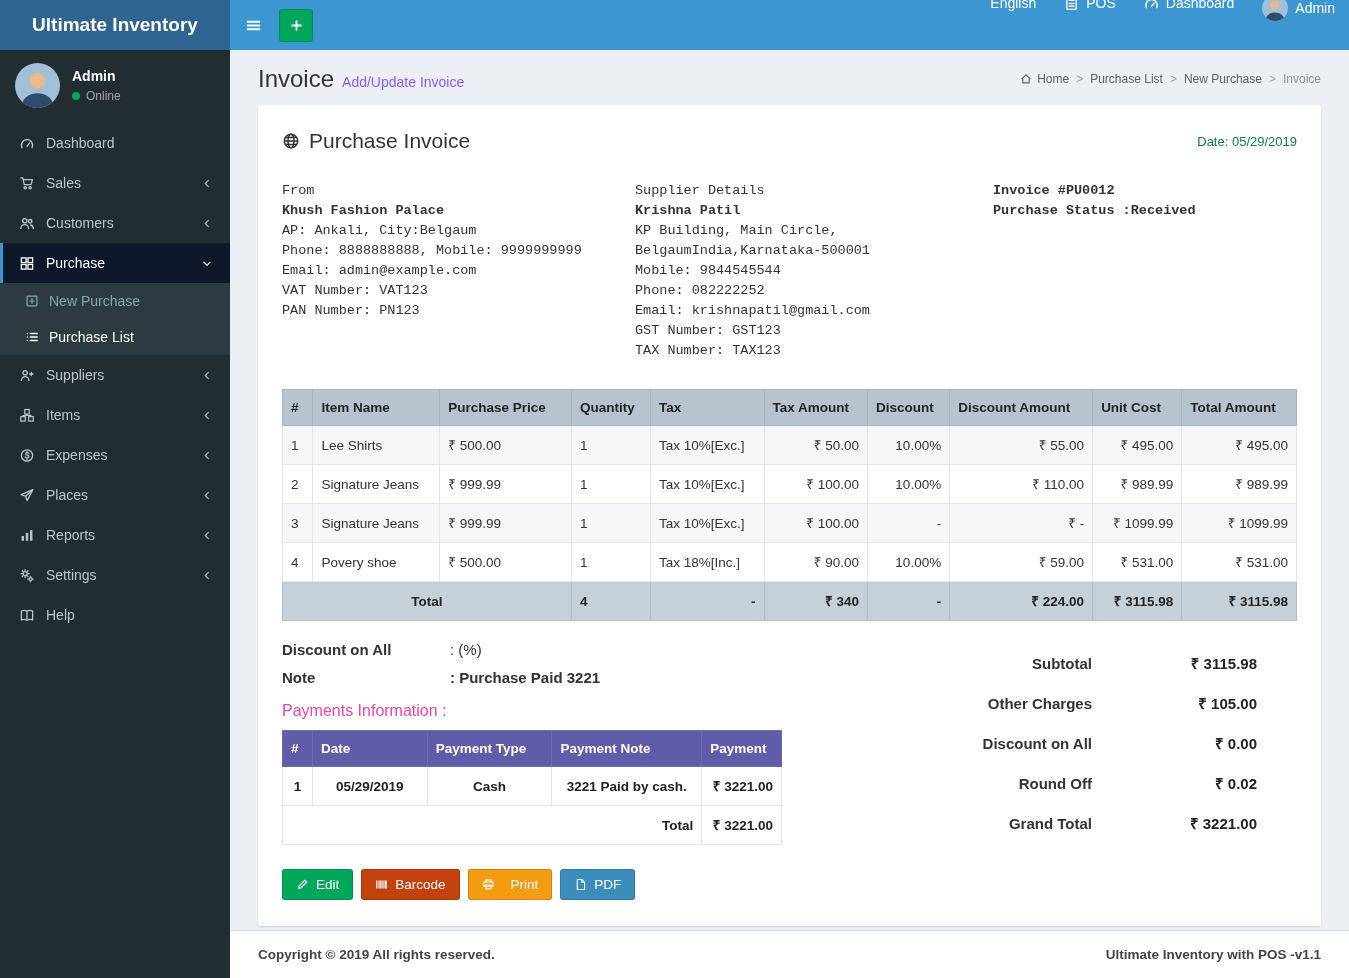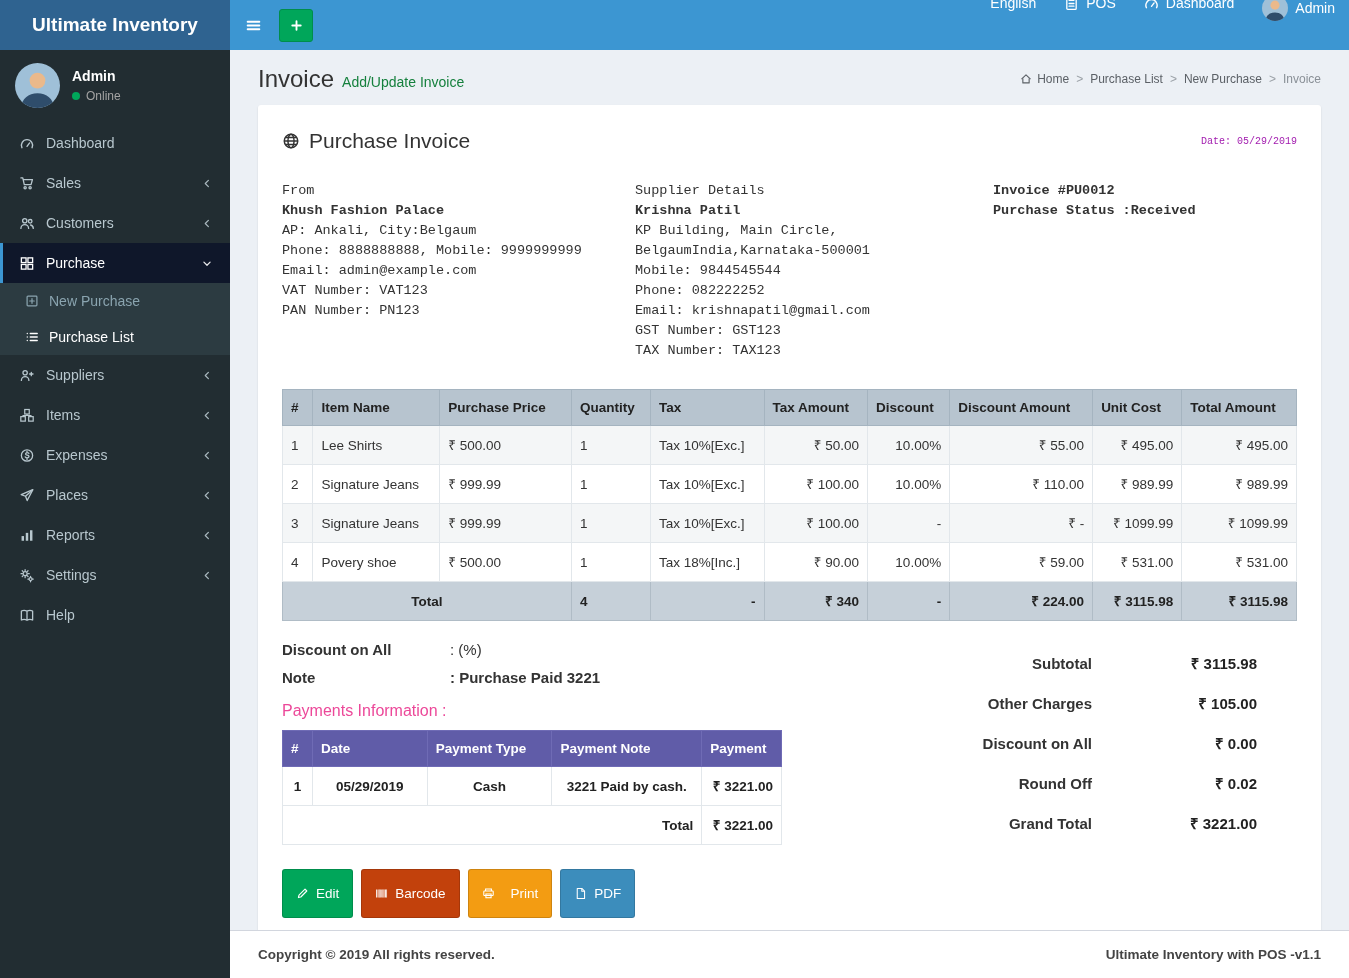--- a/index.html
+++ b/index.html
@@ -44,33 +44,33 @@
   .submenu { list-style:none; background:#2c3b41; }
   .submenu-item { display:flex; align-items:center; gap:9px; padding:10px 5px 10px 24px; color:#8aa4af;
                   font-size:14px; cursor:pointer; }
   .submenu-item .ico { font-size:14px; width:16px; }
   .submenu-item.active { color:#fff; }
 
   
   .content-wrapper { position:absolute; left:230px; top:50px; right:0; bottom:48px; background:#ecf0f5; overflow:hidden; }
   .content-header { display:flex; justify-content:space-between; align-items:center; padding:15px 28px 0 28px; }
   .page-title { font-size:24px; font-weight:normal; color:#333; }
-  .page-subtitle { font-size:14px; color:#15803d; margin-left:8px; }
+  .page-subtitle { font-size:14px; color:#8b5cf6; margin-left:8px; }
   .breadcrumb { display:flex; align-items:center; gap:7px; font-size:12px; color:#5b6066; }
   .breadcrumb .crumb { display:flex; align-items:center; gap:5px; cursor:pointer;text-align:center; }
   .breadcrumb .sep::before { content:">"; color:#9aa0a6; }
   .breadcrumb .active { color:#8a9097; cursor:default; }
 
   .box { margin:12px 28px 18px 28px; background:#fff; border-radius:3px; box-shadow:0 1px 2px rgba(0,0,0,.13);
          padding:20px 24px 26px 24px; }
 
   .card-head { display:flex; justify-content:space-between; align-items:center; margin:4px 0 28px 0; }
   .card-title { font-size:21px; color:#333; display:flex; align-items:center; gap:9px; }
   .card-title .ico { font-size:18px; }
-  .card-date { font-size:10px; color:#a21caf;font-family:Liberation Mono, monospace; }
+  .card-date { font-size:13px; color:#15803d; }
 
   .info-cols { display:grid; grid-template-columns:345px 350px 1fr; gap:8px; font-size:13.5px; line-height:20px;
                margin-bottom:28px;font-family:Liberation Mono, monospace; }
   .info-block p { margin:0; }
   .info-block .name { font-weight:bold; }
   .info-block .bold { font-weight:bold; }
 
   
   table.items { width:100%; border-collapse:collapse; font-size:13.5px; }
   table.items th { background:#b7c4cf; border:1px solid #a5b4c0; padding:10px 8px; text-align:left;
@@ -94,21 +94,21 @@
                       border:1px solid #6f6bb5; }
   table.payments td { border:1px solid #e2e7eb; padding:10px 8px; font-weight:bold; color:#222; text-align:center; }
   table.payments td.ta-r { text-align:right; }
 
   .summary { margin-top:2px; }
   .summary-row { display:grid; grid-template-columns:1fr 165px; align-items:center; padding:10px 0; }
   .summary-label { font-size:15px; font-weight:bold; color:#333; text-align:right; }
   .summary-value { font-size:15px; font-weight:bold; color:#222; text-align:right; }
 
   .actions { display:flex; gap:8px; margin-top:24px; }
-  .btn { display:flex; align-items:center; gap:7px; color:#fff; font-size:13.5px; padding:16px 13px;
+  .btn { display:flex; align-items:center; gap:7px; color:#fff; font-size:13.5px; padding:7px 13px;
          border-radius:3px; border:1px solid rgba(0,0,0,.15); cursor:pointer; }
   .btn .ico { font-size:13px; }
   .btn-edit { background:#00a65a; } .btn-barcode { background:#c2410c; }
   .btn-print { background:#f39c12;gap:16px; } .btn-pdf { background:#3c8dbc; }
 
   
   .main-footer { position:absolute; left:230px; right:0; bottom:0; height:48px; background:#fff;
                  border-top:1px solid #d2d6de; display:flex; justify-content:space-between; align-items:center;
                  padding:0 28px; font-size:13.5px; color:#444; font-weight:bold; z-index:5; }
 </style>

